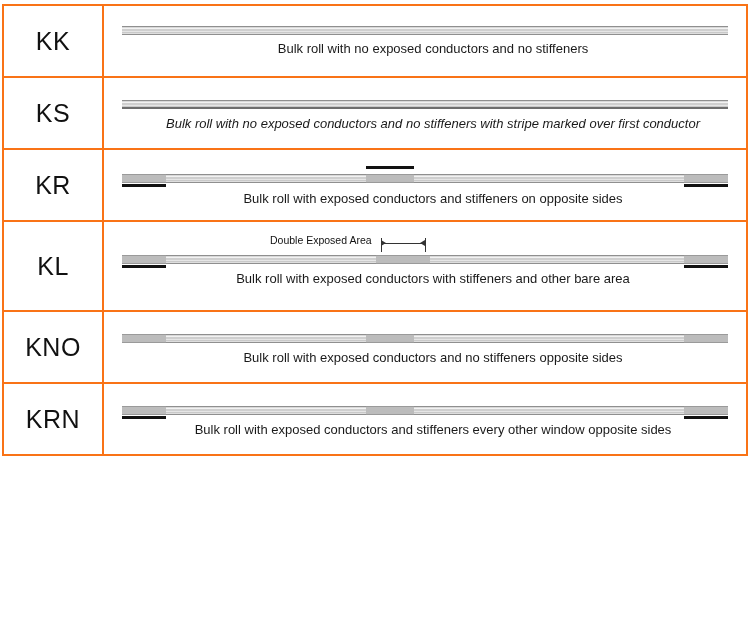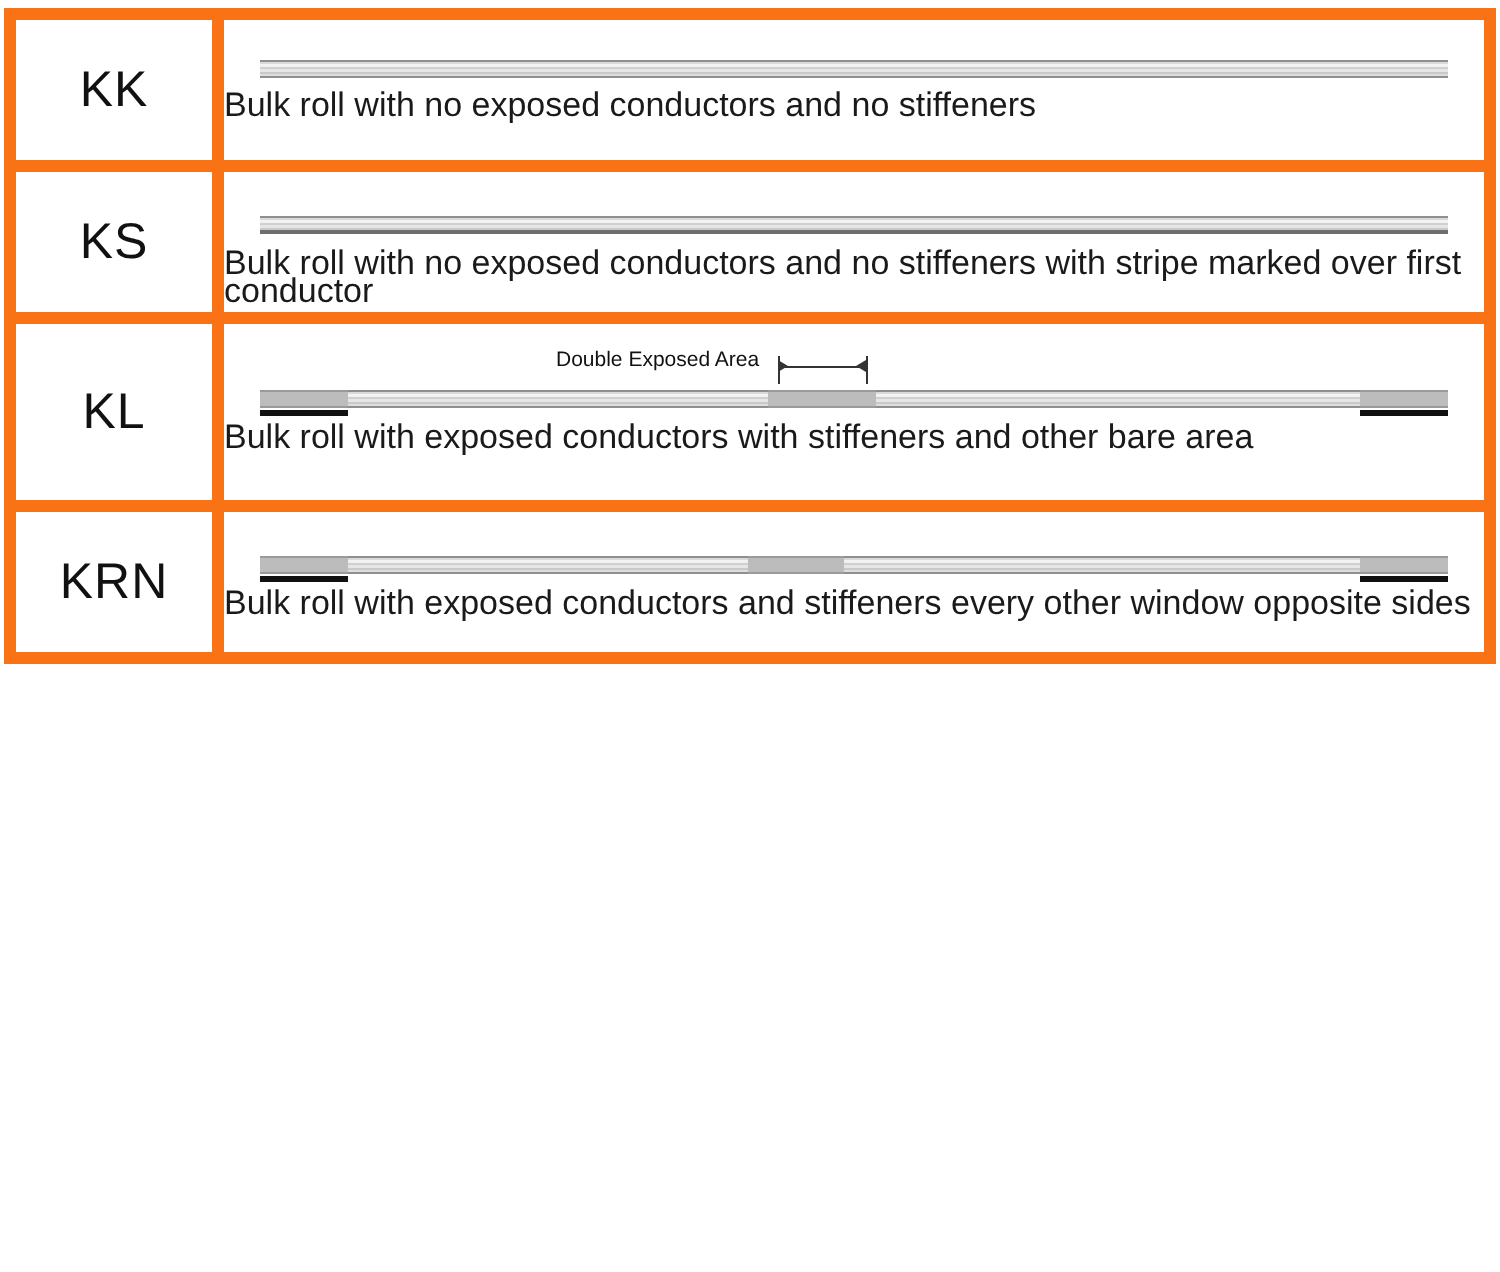--- a/index.html
+++ b/index.html
@@ -20,21 +20,21 @@
     box-sizing: border-box;
     position: relative;
   }
   table.codes {
     border-collapse: collapse;
     width: 746px;
     margin: 4px 0 0 2px;
     table-layout: fixed;
   }
   table.codes td {
-    border: 6px solid #f97316;
+    border: 2px solid #f97316;
     vertical-align: middle;
     padding: 0;
   }
   td.code-cell {
     width: 98px;
     text-align: center;
     font-size: 25px;
     font-weight: 400;
     letter-spacing: 0.5px;
     color: #111;
@@ -44,23 +44,24 @@
     height: 70px;
   }
   .figwrap {
     position: relative;
     width: 100%;
     height: 100%;
     box-sizing: border-box;
   }
   .caption {
     position: absolute;
-    left: 0;
+    left: 16px;
     right: 0;
-    font-size: 17px;
+    text-align: center;
+    font-size: 13px;
     color: #1a1a1a;
     line-height: 14px;
   }
   
   .cable {
     position: absolute;
     height: 9px;
     background: linear-gradient(to bottom,
         #d9d9d9 0%, #d9d9d9 16%,
         #f2f2f2 17%, #f2f2f2 34%,
@@ -135,27 +136,42 @@
         </div>
       </td>
     </tr>
 
     <tr>
       <td class="code-cell">KS</td>
       <td class="fig-cell">
         <div class="figwrap">
           <div class="cable" style="left:18px; right:18px; top:22px;"></div>
           <div class="stripe" style="left:18px; right:18px; top:29px;"></div>
-          <div class="caption" style="top:39px;">Bulk roll with no exposed conductors and no stiffeners with stripe marked over first conductor</div>
-        </div>
-      </td>
-    </tr>
-
-
-
+          <div class="caption" style="top:39px;font-style:italic;">Bulk roll with no exposed conductors and no stiffeners with stripe marked over first conductor</div>
+        </div>
+      </td>
+    </tr>
+
+
+
+    <tr>
+      <td class="code-cell">KR</td>
+      <td class="fig-cell">
+        <div class="figwrap">
+          <div class="cable" style="left:18px; right:18px; top:24px;"></div>
+          <div class="window" style="left:18px; width:44px; top:24px;"></div>
+          <div class="window" style="left:262px; width:48px; top:24px;"></div>
+          <div class="window" style="right:18px; width:44px; top:24px;"></div>
+          <div class="stiffener" style="left:18px; width:44px; top:34px;"></div>
+          <div class="stiffener" style="left:262px; width:48px; top:16px;"></div>
+          <div class="stiffener" style="right:18px; width:44px; top:34px;"></div>
+          <div class="caption" style="top:42px;">Bulk roll with exposed conductors and stiffeners on opposite sides</div>
+        </div>
+      </td>
+    </tr>
 
     <tr>
       <td class="code-cell">KL</td>
       <td class="fig-cell" style="height:88px;">
         <div class="figwrap">
           <div class="dim-label" style="left:166px; top:12px;">Double Exposed Area</div>
           <div class="dim-line" style="left:277px; width:44px; top:21px;"></div>
           <div class="arrow-r" style="left:277px; top:18px;"></div>
           <div class="arrow-l" style="left:316px; top:18px;"></div>
           <div class="dim-tick" style="left:277px; top:16px; height:14px;"></div>
@@ -165,20 +181,32 @@
           <div class="window" style="left:272px; width:54px; top:33px;"></div>
           <div class="window" style="right:18px; width:44px; top:33px;"></div>
           <div class="stiffener" style="left:18px; width:44px; top:43px;"></div>
           <div class="stiffener" style="right:18px; width:44px; top:43px;"></div>
           <div class="caption" style="top:50px;">Bulk roll with exposed conductors with stiffeners and other bare area</div>
         </div>
       </td>
     </tr>
 
 
+    <tr>
+      <td class="code-cell">KNO</td>
+      <td class="fig-cell">
+        <div class="figwrap">
+          <div class="cable" style="left:18px; right:18px; top:22px;"></div>
+          <div class="window" style="left:18px; width:44px; top:22px;"></div>
+          <div class="window" style="left:262px; width:48px; top:22px;"></div>
+          <div class="window" style="right:18px; width:44px; top:22px;"></div>
+          <div class="caption" style="top:39px;">Bulk roll with exposed conductors and no stiffeners opposite sides</div>
+        </div>
+      </td>
+    </tr>
 
     <tr>
       <td class="code-cell">KRN</td>
       <td class="fig-cell">
         <div class="figwrap">
           <div class="cable" style="left:18px; right:18px; top:22px;"></div>
           <div class="window" style="left:18px; width:44px; top:22px;"></div>
           <div class="window" style="left:262px; width:48px; top:22px;"></div>
           <div class="window" style="right:18px; width:44px; top:22px;"></div>
           <div class="stiffener" style="left:18px; width:44px; top:32px;"></div>

